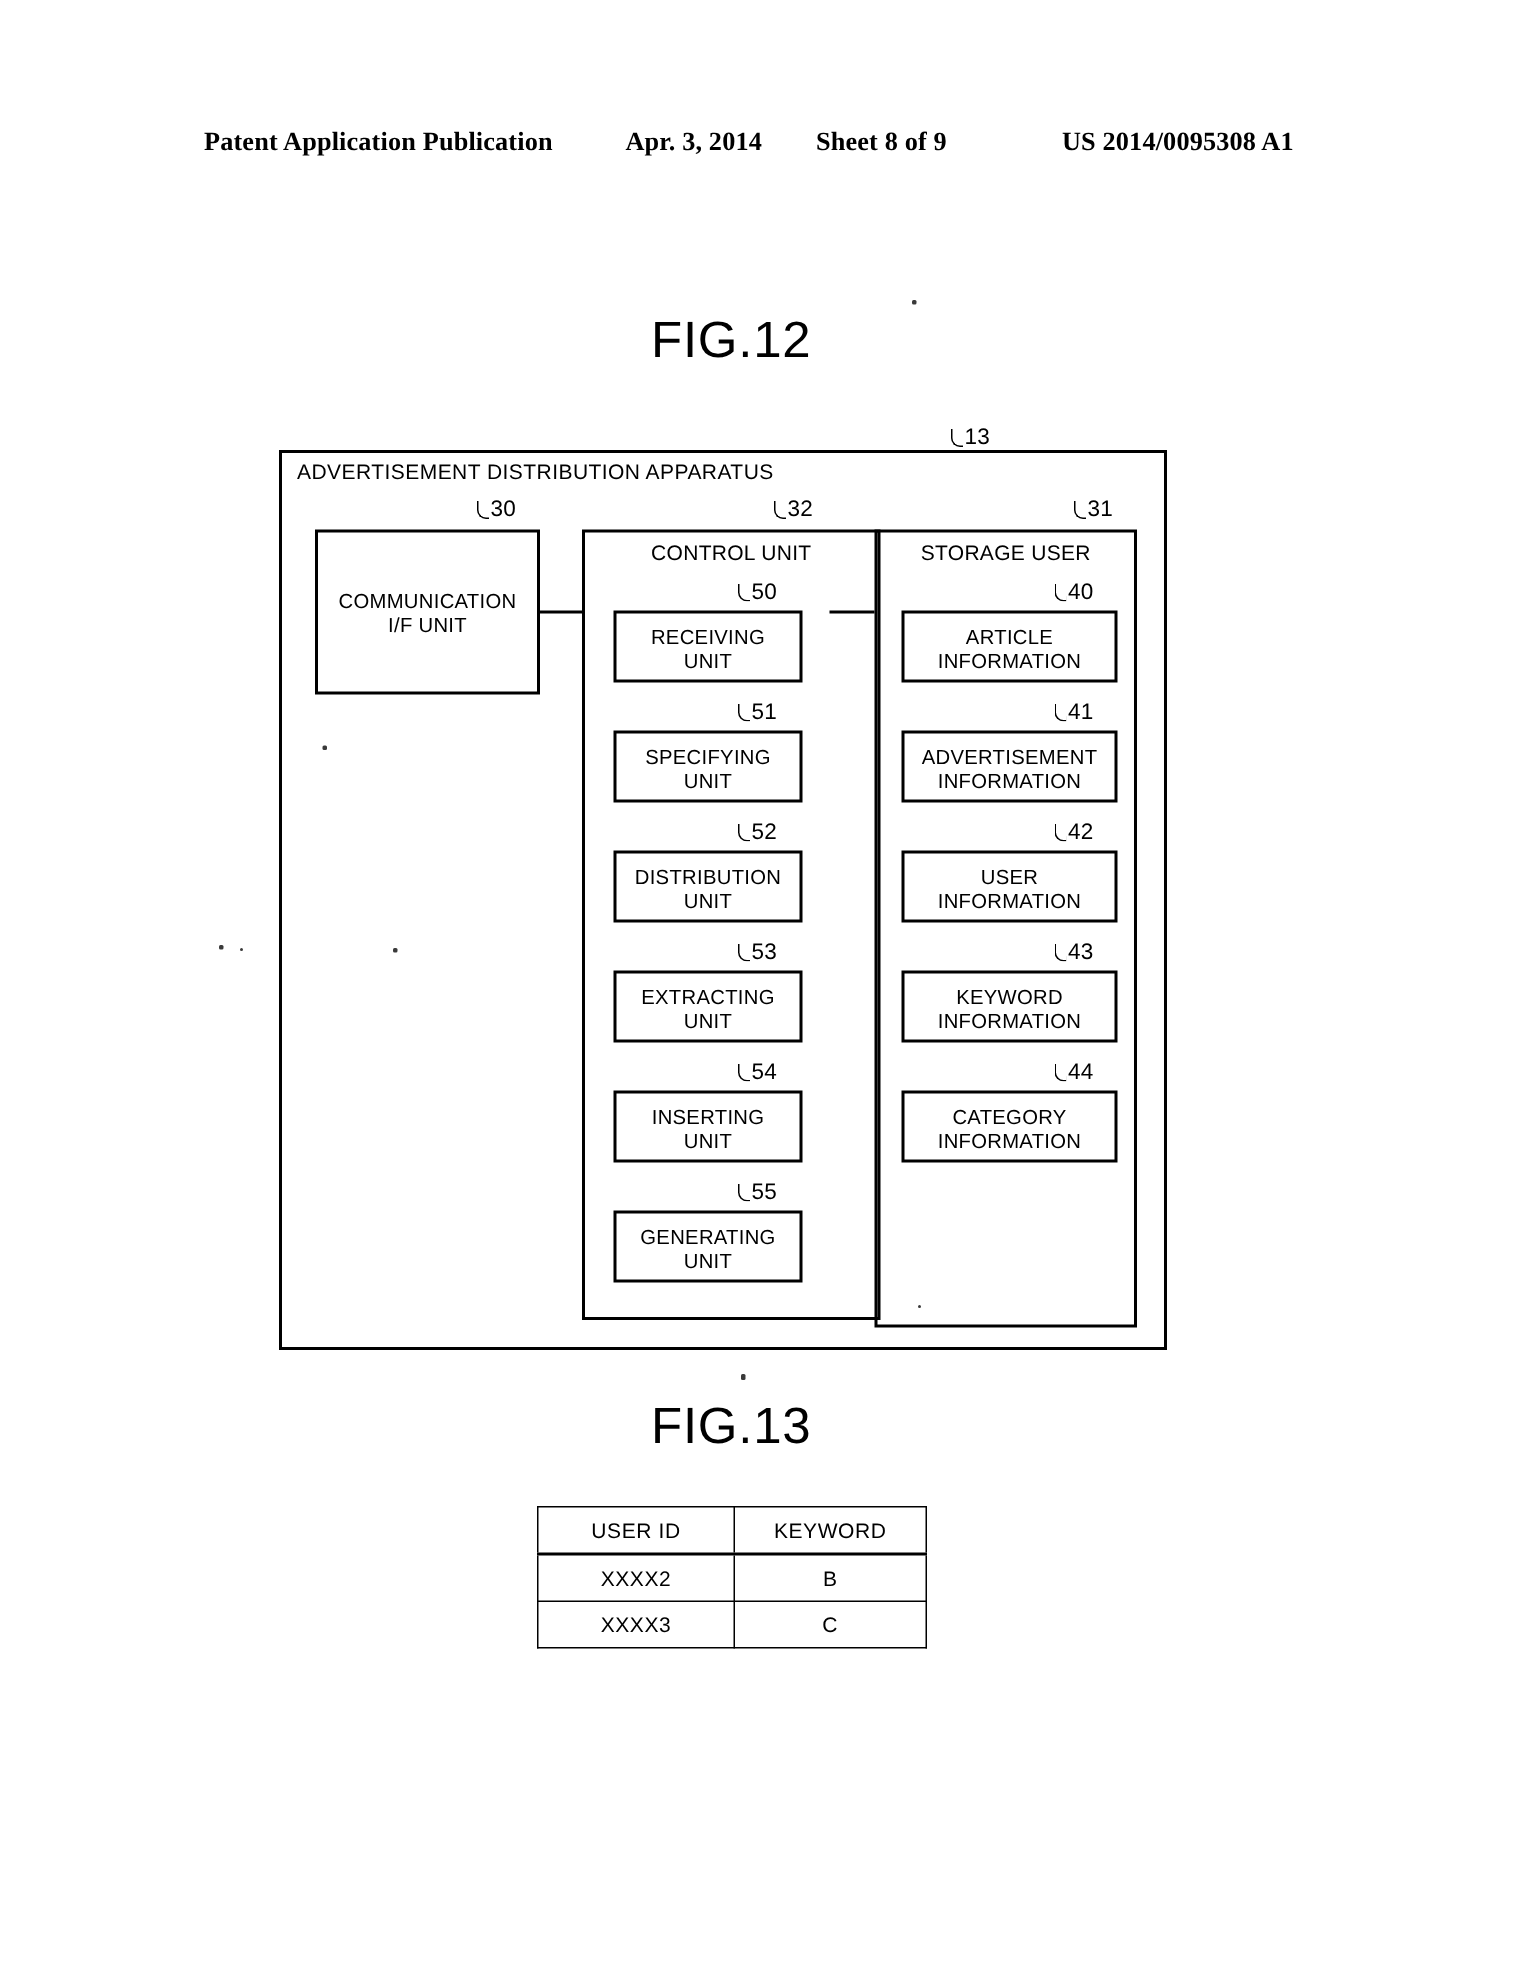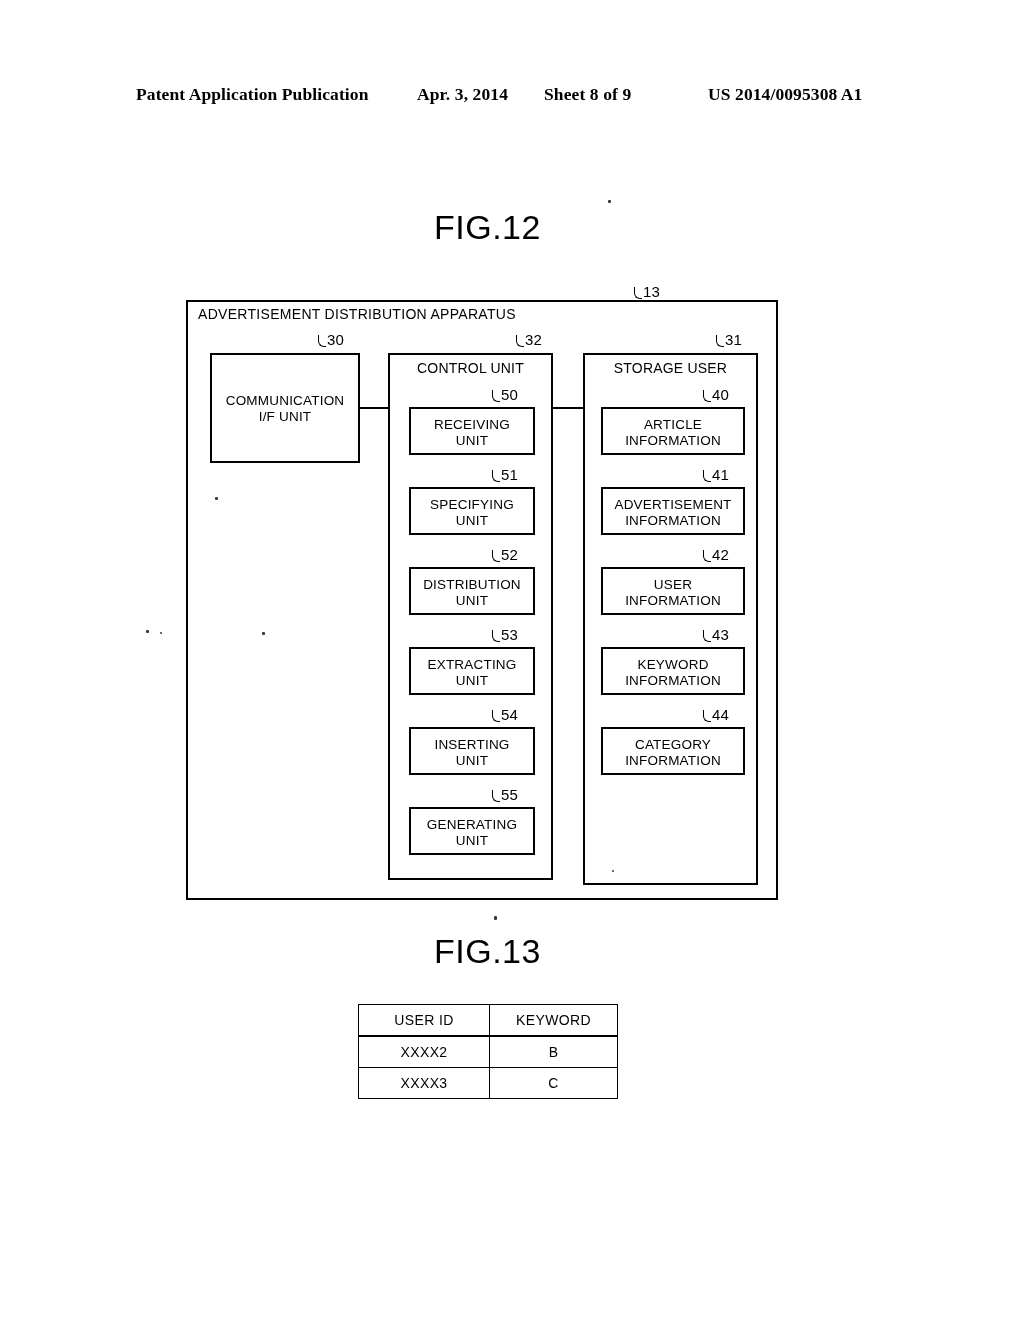--- a/index.html
+++ b/index.html
@@ -87,21 +87,21 @@
     top: 353px;
     width: 150px;
     height: 110px;
   }
   #comm-box .box-label { top: 38px; }
 
   
   #control-box {
     left: 388px;
     top: 353px;
-    width: 165px;
+    width: 199px;
     height: 527px;
   }
   #control-box > .col-title {
     position: absolute;
     left: 0; right: 0;
     top: 5px;
     text-align: center;
     font-size: 14px;
     letter-spacing: 0.2px;
   }

